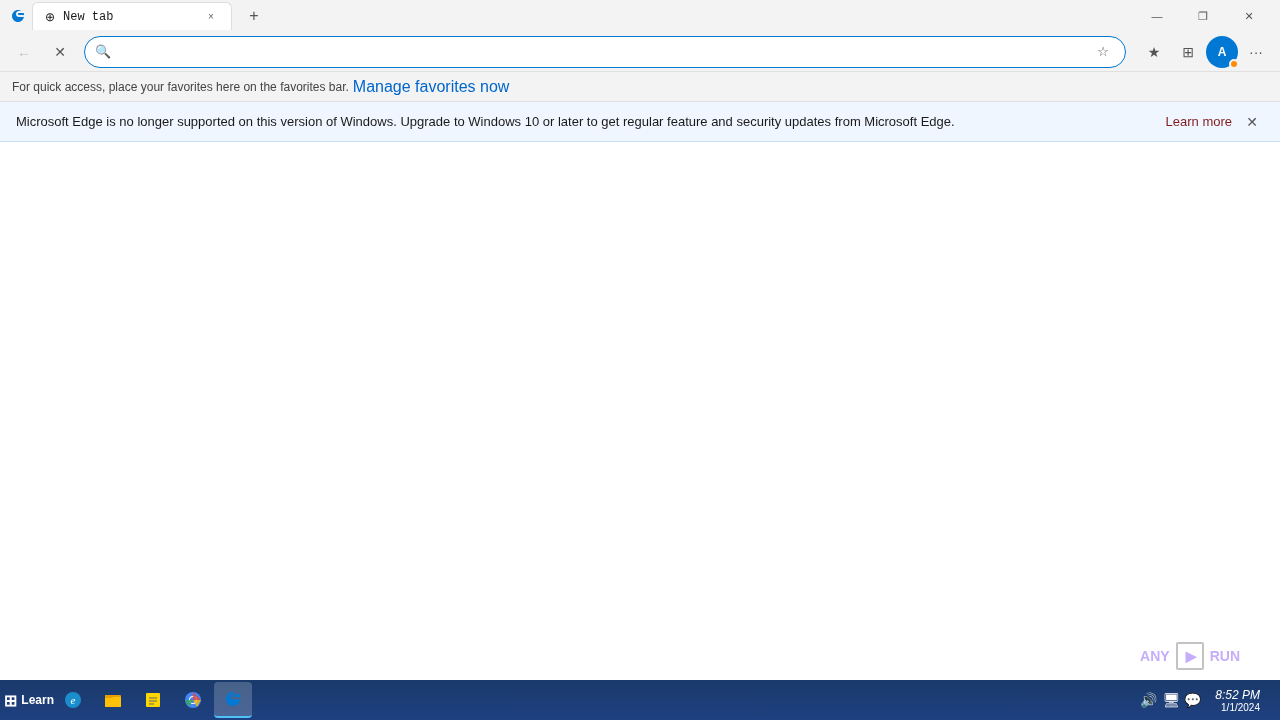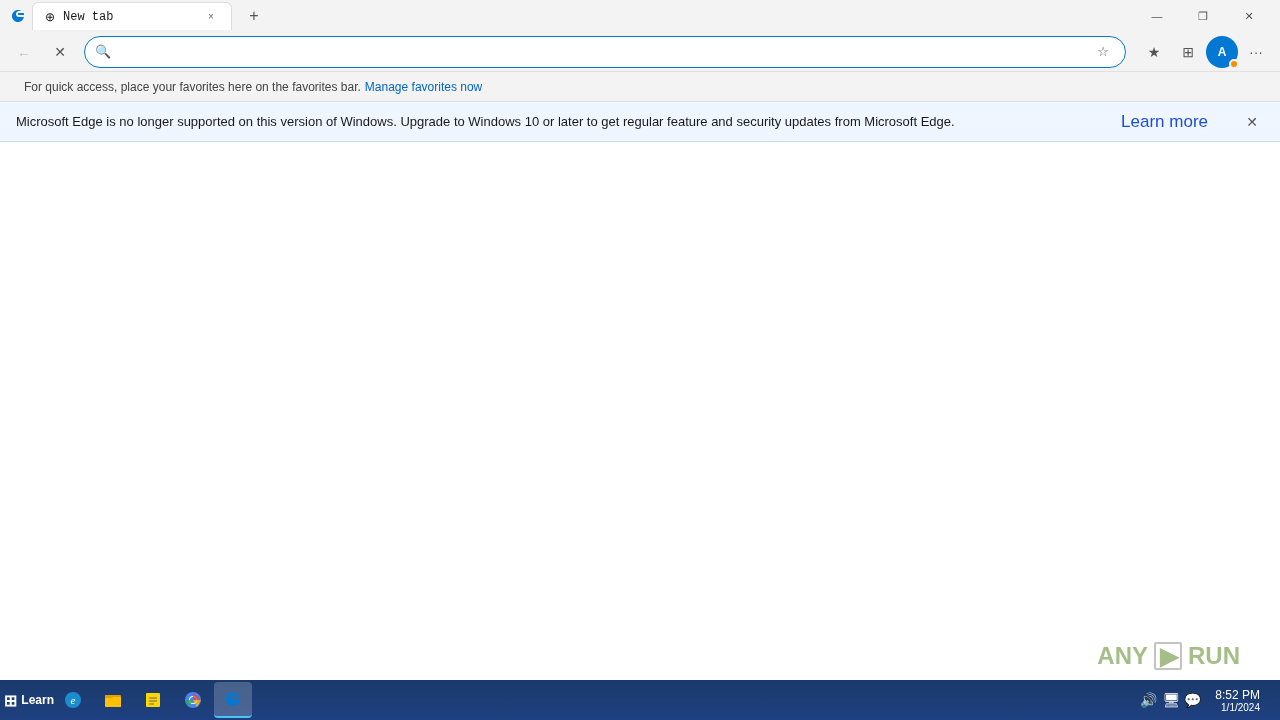--- a/index.html
+++ b/index.html
@@ -189,51 +189,51 @@
       border-radius: 50%;
       border: 2px solid #f3f3f3;
     }
 
     
     .favorites-bar {
       height: 30px;
       background: #f3f3f3;
       display: flex;
       align-items: center;
-      padding: 0 24px;
+      padding: 0 12px;
       font-size: 12px;
       color: #444;
       border-bottom: 1px solid #e0e0e0;
       gap: 4px;
     }
     .favorites-link {
       color: #0066cc;
       text-decoration: none;
       cursor: pointer;
-      font-size: 12px;
+      font-size: 16px;
     }
 
     
     .info-bar {
       height: 40px;
       background: #f0f6ff;
       border-bottom: 1px solid #c8ddf0;
       display: flex;
       align-items: center;
       padding: 0 16px;
-      gap: 24px;
+      gap: 0;
       font-size: 13px;
       color: #1a1a1a;
     }
     .info-bar-text {
       flex: 1;
     }
     .info-bar-learn {
-      color: #1d4ed8;
-      font-size: 17px;
+      color: #7f1d1d;
+      font-size: 13px;
       cursor: pointer;
       text-decoration: none;
       padding: 4px 8px;
     }
     .info-bar-close {
       width: 24px;
       height: 24px;
       display: flex;
       align-items: center;
       justify-content: center;
@@ -324,32 +324,32 @@
     .clock {
       display: flex;
       flex-direction: column;
       align-items: flex-end;
       justify-content: center;
       color: white;
       cursor: pointer;
       padding: 0 8px;
       height: 36px;
     }
-    .clock-time { font-size: 12px; }
+    .clock-time { font-size: 12px; font-style: italic; }
     .clock-date { font-size: 10px; }
 
     
     .watermark {
       position: fixed;
       bottom: 50px;
       right: 40px;
       opacity: 0.5;
-      font-size: 24px;
+      font-size: 14px;
       font-weight: bold;
-      color: #4d7c0f;
+      color: #8b5cf6;
       display: flex;
       align-items: center;
       gap: 6px;
       pointer-events: none;
     }
     .watermark-play {
       width: 28px;
       height: 28px;
       border: 2px solid #888;
       display: flex;

